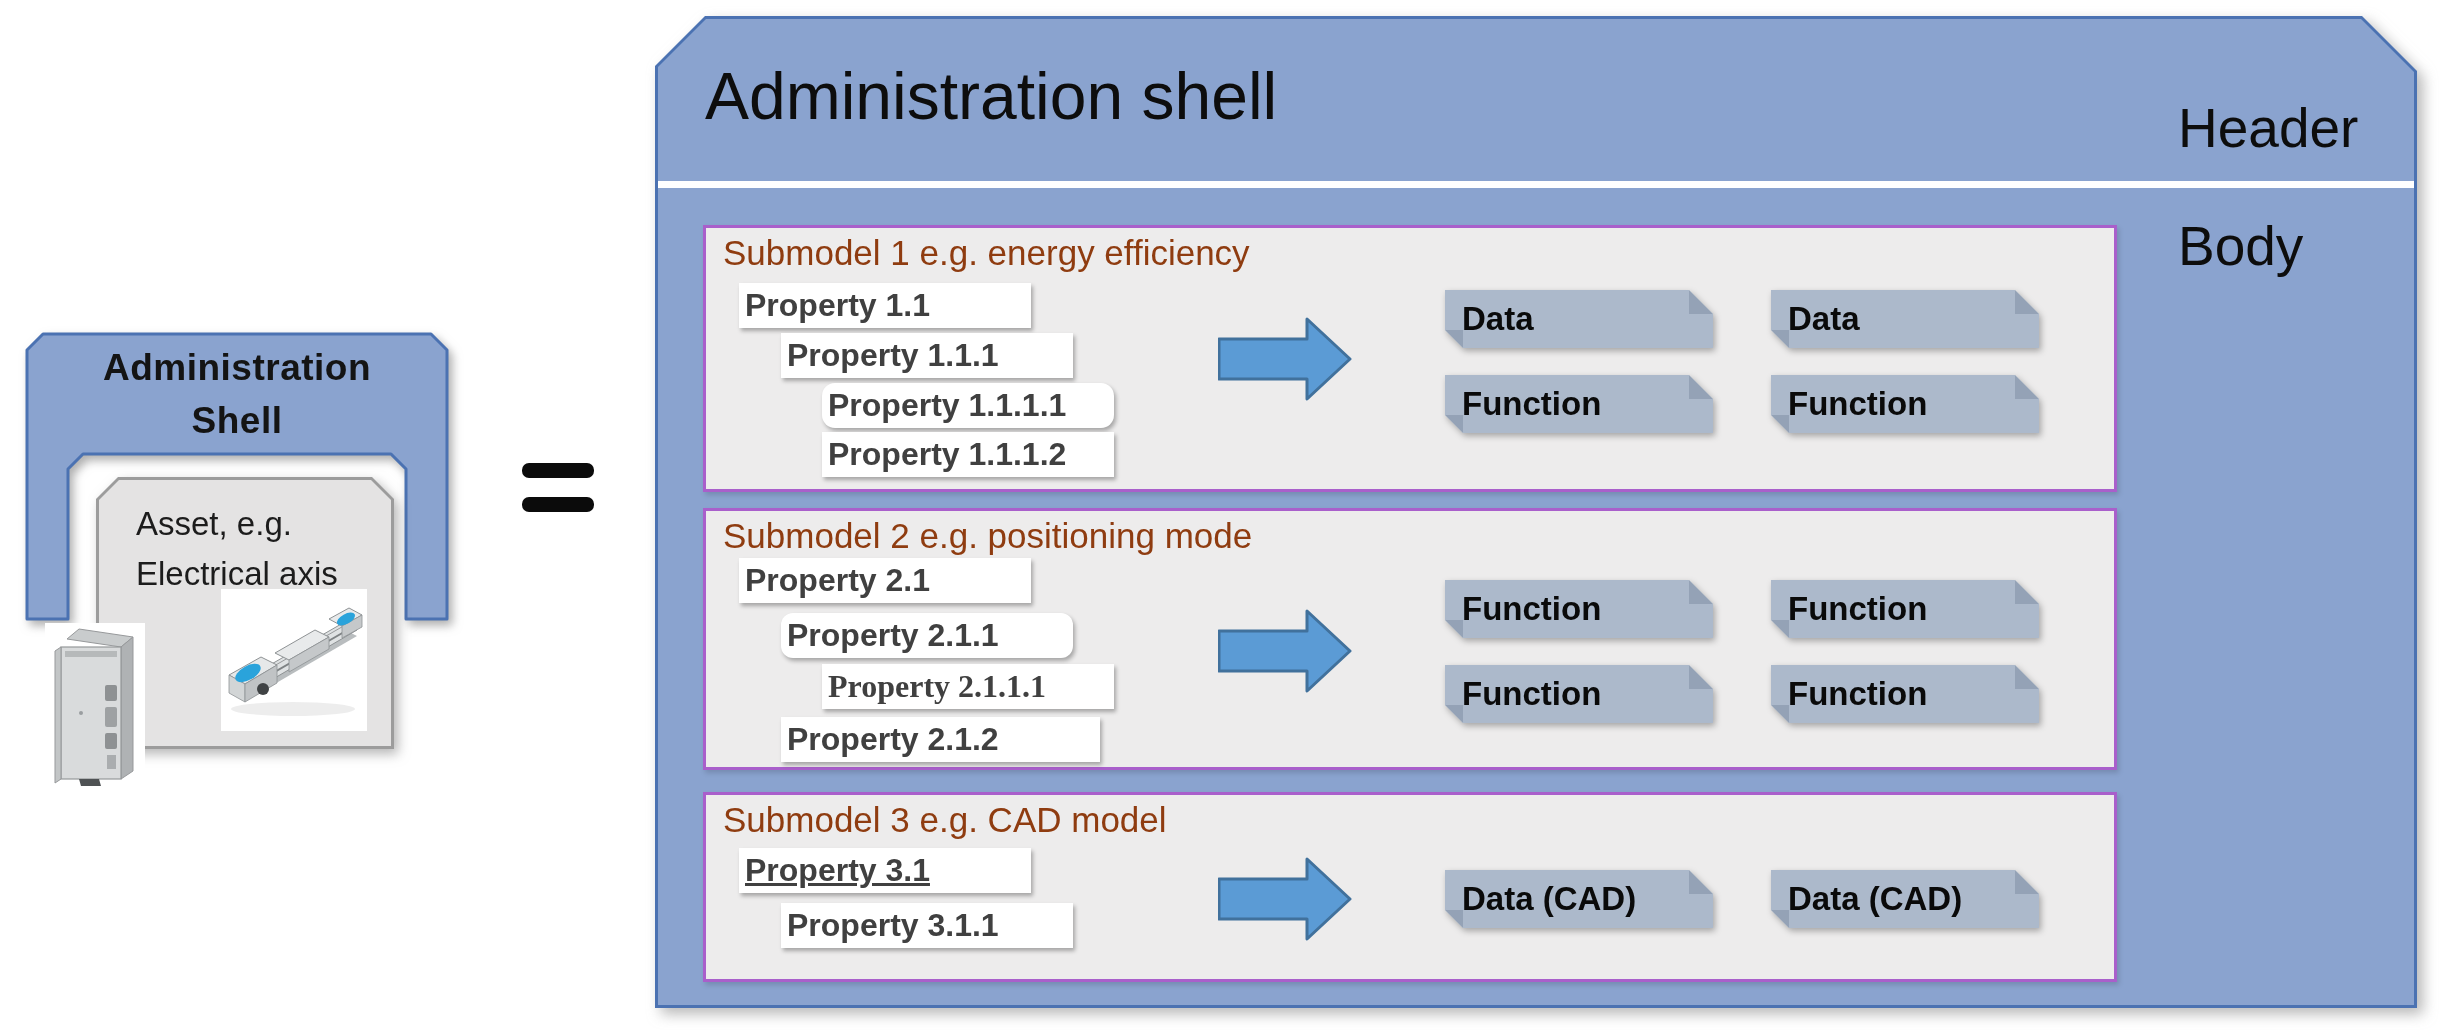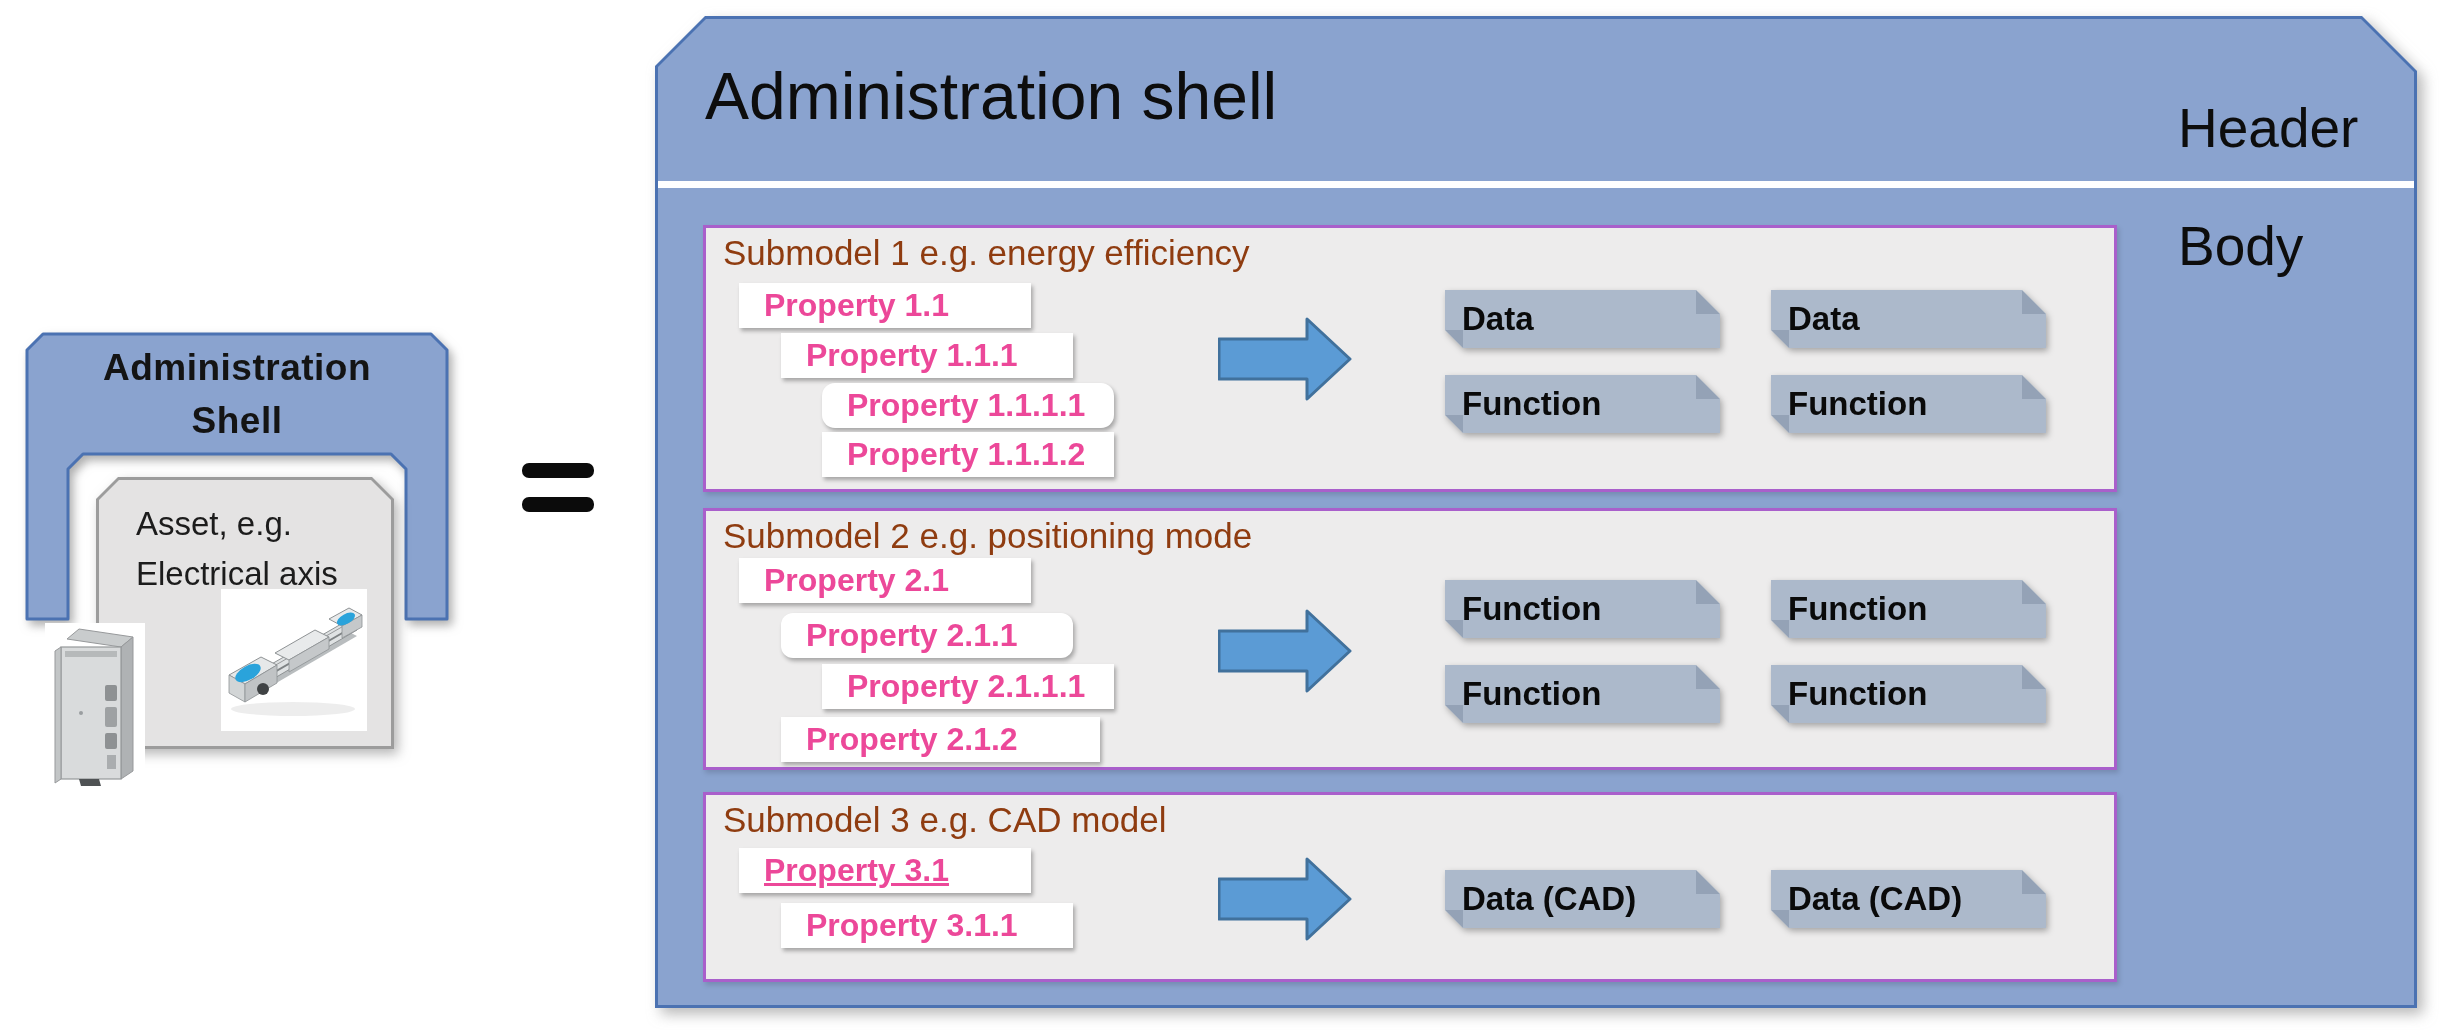--- a/index.html
+++ b/index.html
@@ -45,27 +45,27 @@
   .submodel{position:absolute;left:703px;width:1408px;z-index:2;
     background:var(--submodel-bg,#EDECEC);border:3px solid var(--submodel-border-purple,#A95FCB);
     box-shadow:2px 3px 5px rgba(0,0,0,.15);}
   #sm1{top:225px;height:261px;}
   #sm2{top:508px;height:256px;}
   #sm3{top:792px;height:184px;}
   .submodel-title{position:absolute;left:17px;top:5px;font-size:35px;font-weight:400;
     color:var(--submodel-title-brown,#8F3C10);white-space:nowrap;}
 
   .prop-box{position:absolute;z-index:3;background:#ffffff;box-shadow:2px 3px 4px rgba(0,0,0,.3);}
-  .prop-label{font-size:32px;font-weight:700;color:#ec4899;padding-left:25px;white-space:nowrap;}
+  .prop-label{font-size:32px;font-weight:700;color:#404040;padding-left:6px;white-space:nowrap;}
 
   .arrow-svg{position:absolute;z-index:3;}
 
   .chip-wrap{position:absolute;z-index:3;filter:drop-shadow(2px 3px 3px rgba(0,0,0,.3));}
   .chip{position:relative;width:100%;height:100%;background:var(--chip-gray-blue,#ACB9CB);
-    clip-path:polygon(0 0,calc(100% - 24px) 0,100% 24px,100% 100%,18px 100%,0 calc(100% - 18px));padding-left:7px;}
+    clip-path:polygon(0 0,calc(100% - 24px) 0,100% 24px,100% 100%,18px 100%,0 calc(100% - 18px));}
   .chip:before{content:"";position:absolute;top:0;right:0;width:24px;height:24px;
     background:var(--chip-fold,#94A2B6);clip-path:polygon(0 0,100% 100%,0 100%);}
   .chip:after{content:"";position:absolute;left:0;bottom:0;width:18px;height:18px;
     background:var(--chip-fold,#94A2B6);clip-path:polygon(0 0,100% 0,100% 100%);}
   .chip-label{position:absolute;left:17px;top:0;height:100%;display:flex;align-items:center;
     font-size:33px;font-weight:700;color:#0a0a0a;white-space:nowrap;}
 </style>
 </head>
 <body>
 
@@ -185,21 +185,21 @@
         <div class="chip-label">Function</div>
       </div>
     </div>
     <div class="prop-box" style="left: 739px; top: 558px; width: 292px; height: 45px;">
       <div class="prop-label" style="line-height: 45px;">Property 2.1</div>
     </div>
     <div class="prop-box" style="left: 781px; top: 613px; width: 292px; height: 45px; border-radius: 12px;">
       <div class="prop-label" style="line-height: 45px;">Property 2.1.1</div>
     </div>
     <div class="prop-box" style="left: 822px; top: 664px; width: 292px; height: 45px;">
-      <div class="prop-label" style="line-height: 45px;">Property 2.1.1.1</div>
+      <div class="prop-label" style="line-height: 45px; font-family: Liberation Serif, serif;">Property 2.1.1.1</div>
     </div>
     <div class="prop-box" style="left: 781px; top: 717px; width: 319px; height: 45px;">
       <div class="prop-label" style="line-height: 45px;">Property 2.1.2</div>
     </div>
     <svg class="arrow-svg" width="134" height="84" viewBox="0 0 134 84" style="left: 1218px; top: 609px;">
       <polygon points="1,22 89,22 89,2 132,42 89,82 89,62 1,62" fill="#5B9BD5" stroke="#41719C" stroke-width="3" stroke-linejoin="round"></polygon>
     </svg>
     <div class="chip-wrap" style="left: 1445px; top: 580px; width: 268px; height: 58px;">
       <div class="chip">
         <div class="chip-label">Function</div>

